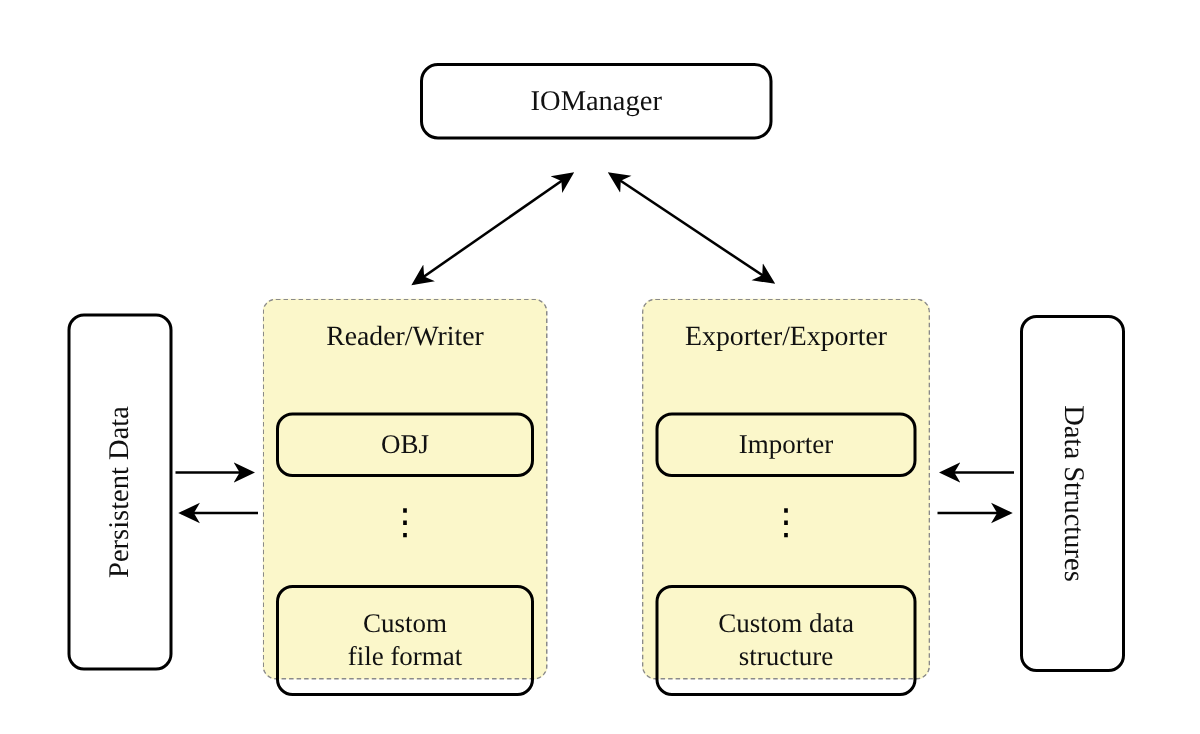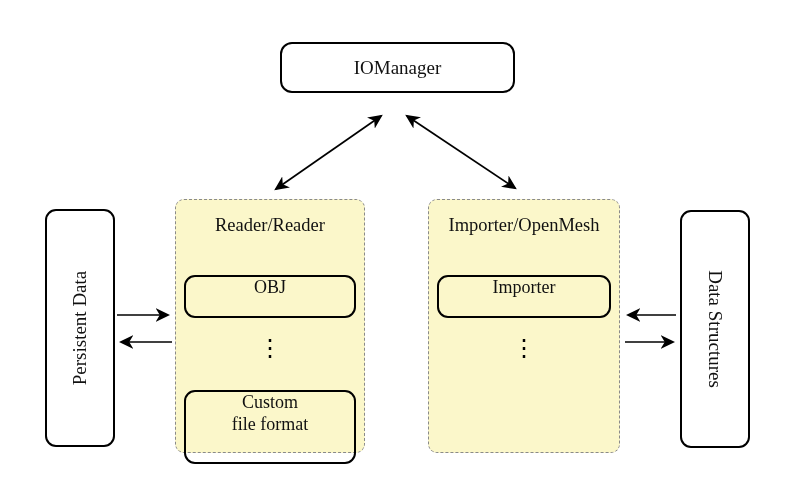--- a/index.html
+++ b/index.html
@@ -62,20 +62,21 @@
     font-size: 18.5px;
     white-space: nowrap;
   }
   .inner-node {
     position: absolute;
     left: 8px; right: 8px;
     border: 2.5px solid var(--node-border);
     border-radius: 11px;
     background: transparent;
     display: flex;
+    align-items: center;
     justify-content: center;
     text-align: center;
   }
   .inner-top { top: 75px; height: 43px; }
   .inner-bottom { top: 190px; height: 74px; }
   .inner-label {
     font-size: 18px;
     line-height: 1.22;
     white-space: pre-line;
   }
@@ -120,32 +121,36 @@
 
   <div class="node side-node persistent">
     <span class="node-label vtext-ccw">Persistent Data</span>
   </div>
 
   <div class="node side-node datastruct">
     <span class="node-label vtext-cw">Data Structures</span>
   </div>
 
   <div class="container reader-writer">
-    <div class="container-title">Reader/Reader</div>
+    <div class="container-title">Reader/Writer</div>
     <div class="inner-node inner-top">
       <span class="inner-label">OBJ</span>
     </div>
     <div class="vdots">⋮</div>
     <div class="inner-node inner-bottom">
       <span class="inner-label">Custom
 file format</span>
     </div>
   </div>
 
   <div class="container importer-exporter">
-    <div class="container-title">Importer/OpenMesh</div>
+    <div class="container-title">Exporter/Exporter</div>
     <div class="inner-node inner-top">
       <span class="inner-label">Importer</span>
     </div>
     <div class="vdots">⋮</div>
+    <div class="inner-node inner-bottom">
+      <span class="inner-label">Custom data
+structure</span>
+    </div>
   </div>
 
 </div>
 
 </body></html>

